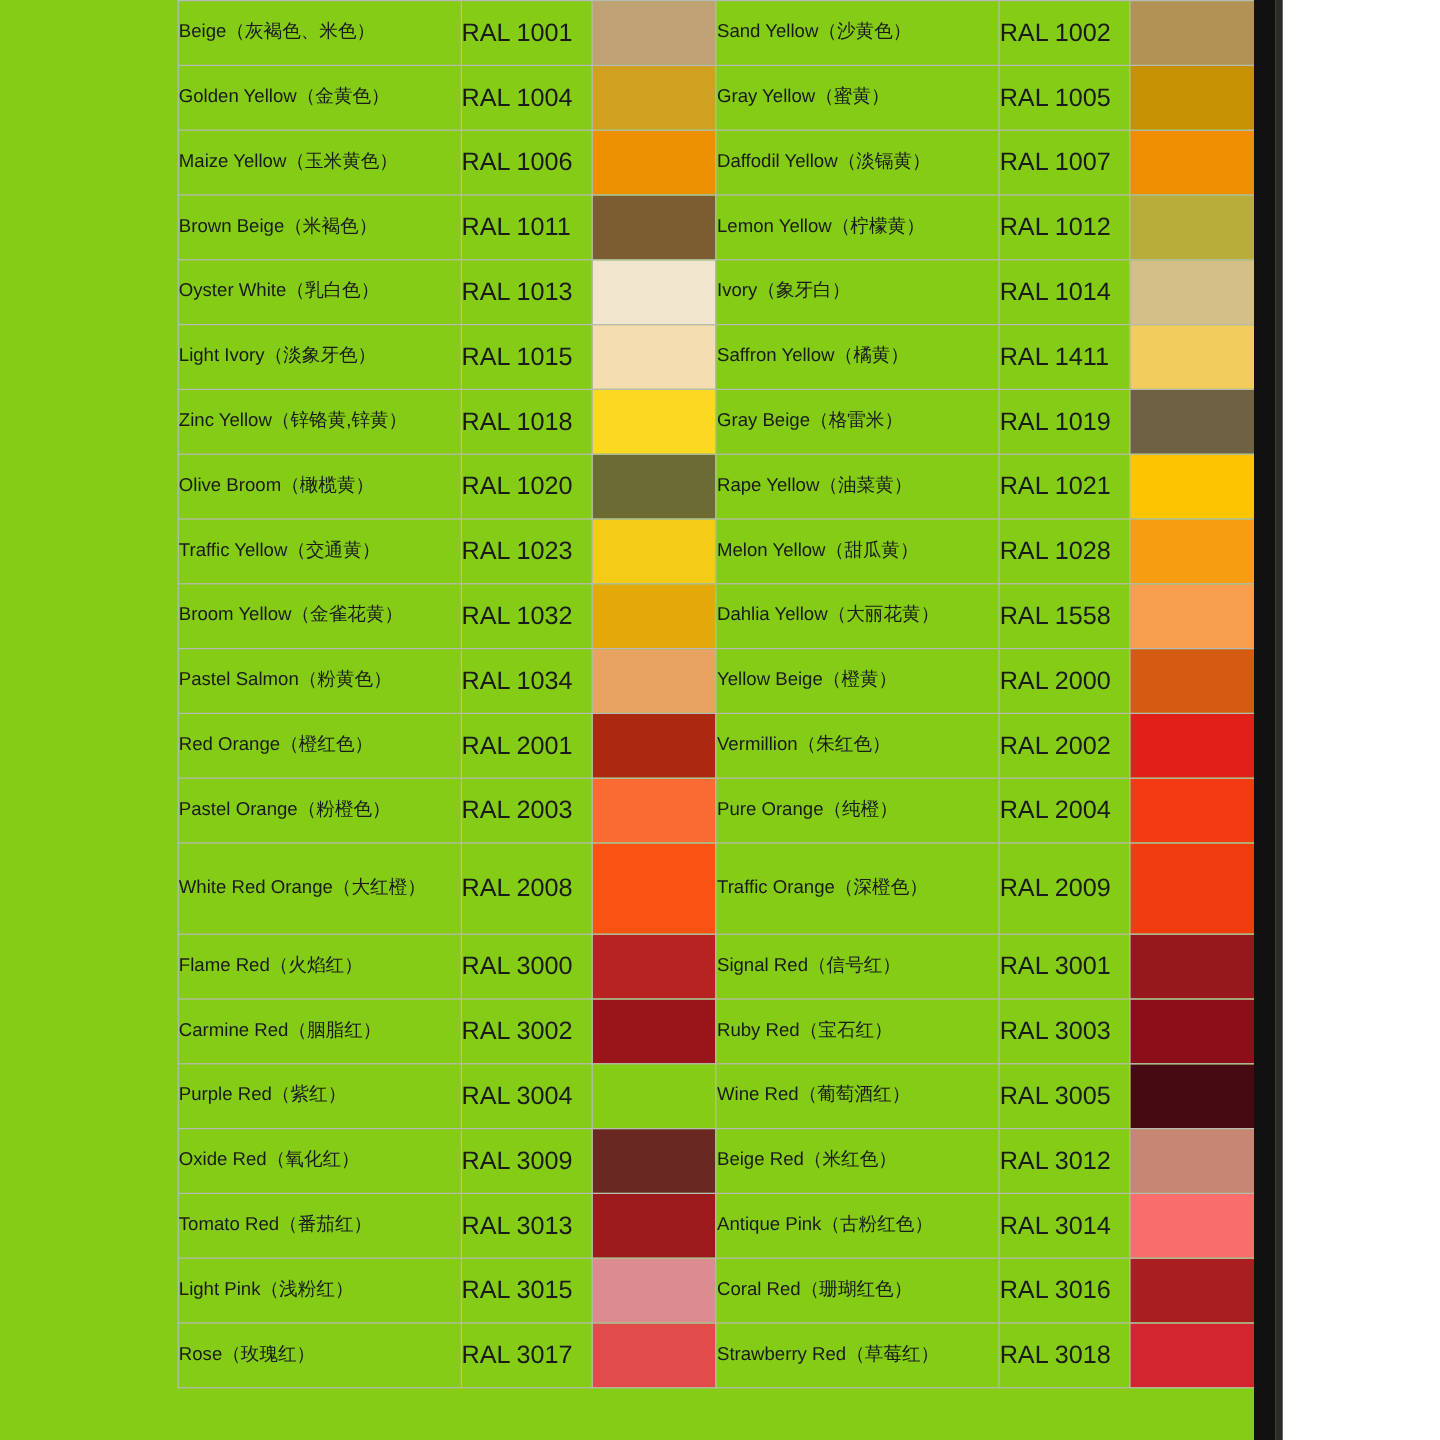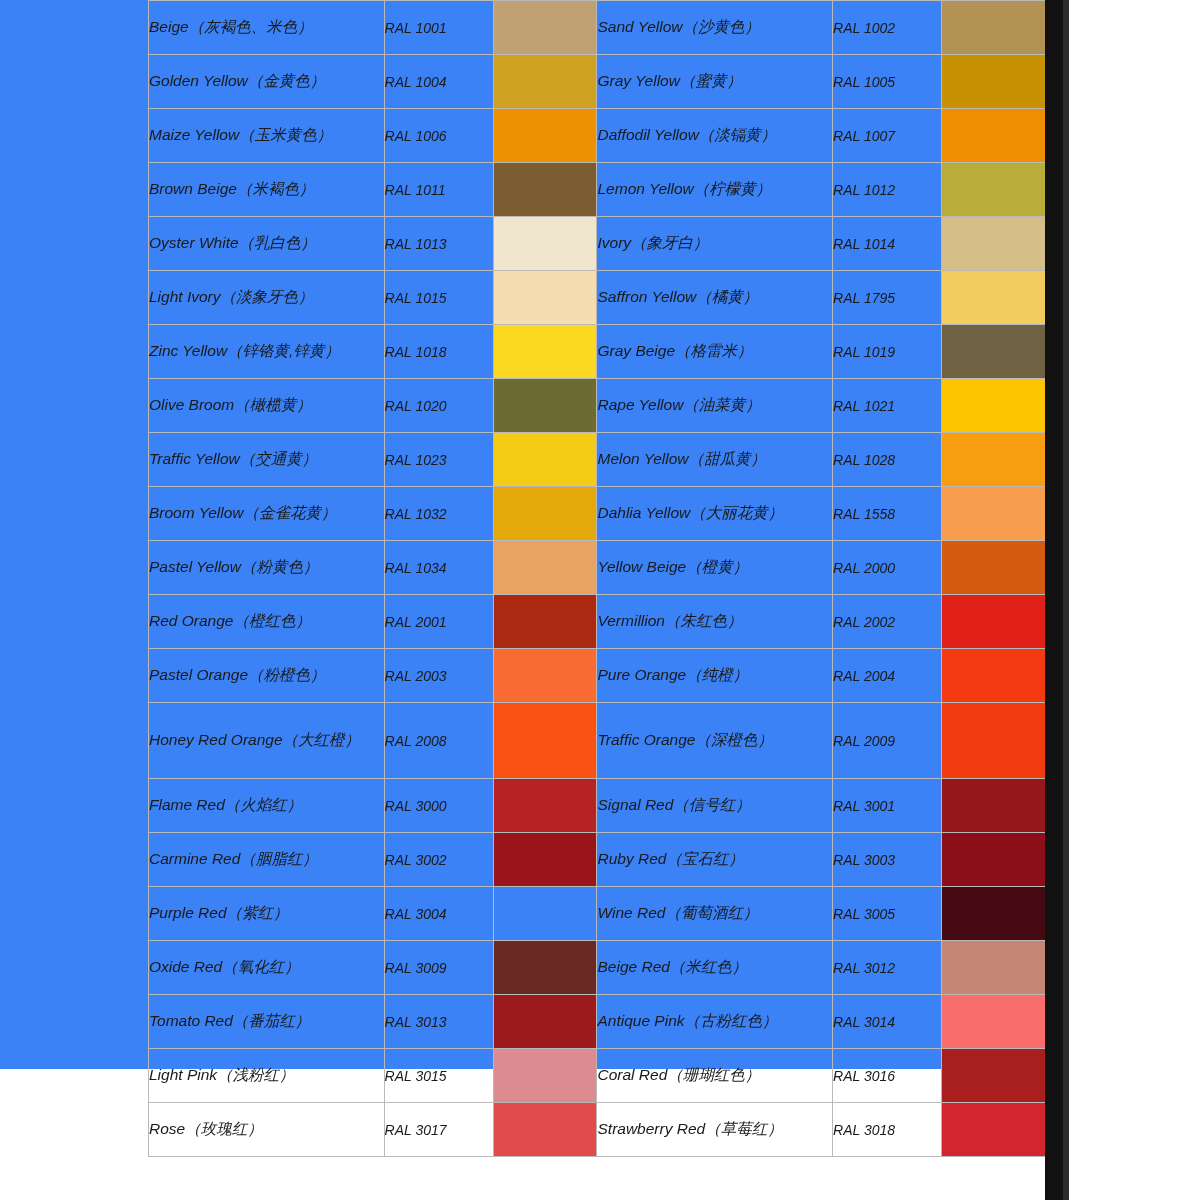--- a/index.html
+++ b/index.html
@@ -9,23 +9,22 @@
     width: 1200px;
     height: 1200px;
     overflow: hidden;
   }
   body {
     font-family: "Liberation Sans", sans-serif;
   }
   #sheet {
     position: relative;
     width: 1200px;
-    height: 1069px;
-    background: #3b82f6;
-    font-style: italic;
+    height: 1200px;
+    background: #84cc16;
   }
   
   .page-edge {
     position: absolute;
     top: 0;
     left: 1045px;
     width: 18px;
     height: 1200px;
     background: #111111;
   }
@@ -61,21 +60,21 @@
   td.name {
     width: 228px;
     padding: 6px 10px 6px 10px;
     font-size: 15.5px;
     color: #1a1a1a;
     line-height: 1.35;
   }
   td.code {
     width: 105px;
     padding: 6px 0 6px 12px;
-    font-size: 14px;
+    font-size: 21px;
     color: #1a1a1a;
     white-space: nowrap;
   }
   td.swatch {
     width: 100px;
   }
   .swatch-fill {
     width: 100%;
     height: 53px;
   }
@@ -151,21 +150,21 @@
             <div class="swatch-fill" style="background: rgb(211, 191, 135);"></div>
           </td>
         </tr>
         <tr>
           <td class="name name-first">Light Ivory（淡象牙色）</td>
           <td class="code">RAL 1015</td>
           <td class="swatch">
             <div class="swatch-fill" style="background: rgb(245, 221, 178);"></div>
           </td>
           <td class="name">Saffron Yellow（橘黄）</td>
-          <td class="code">RAL 1795</td>
+          <td class="code">RAL 1411</td>
           <td class="swatch">
             <div class="swatch-fill" style="background: rgb(243, 204, 94);"></div>
           </td>
         </tr>
         <tr>
           <td class="name name-first">Zinc Yellow（锌铬黄,锌黄）</td>
           <td class="code">RAL 1018</td>
           <td class="swatch">
             <div class="swatch-fill" style="background: rgb(252, 217, 33);"></div>
           </td>
@@ -205,21 +204,21 @@
           <td class="swatch">
             <div class="swatch-fill" style="background: rgb(227, 169, 11);"></div>
           </td>
           <td class="name">Dahlia Yellow（大丽花黄）</td>
           <td class="code">RAL 1558</td>
           <td class="swatch">
             <div class="swatch-fill" style="background: rgb(247, 157, 78);"></div>
           </td>
         </tr>
         <tr>
-          <td class="name name-first">Pastel Yellow（粉黄色）</td>
+          <td class="name name-first">Pastel Salmon（粉黄色）</td>
           <td class="code">RAL 1034</td>
           <td class="swatch">
             <div class="swatch-fill" style="background: rgb(232, 163, 99);"></div>
           </td>
           <td class="name">Yellow Beige（橙黄）</td>
           <td class="code">RAL 2000</td>
           <td class="swatch">
             <div class="swatch-fill" style="background: rgb(212, 91, 17);"></div>
           </td>
         </tr>
@@ -241,21 +240,21 @@
           <td class="swatch">
             <div class="swatch-fill" style="background: rgb(249, 107, 51);"></div>
           </td>
           <td class="name">Pure Orange（纯橙）</td>
           <td class="code">RAL 2004</td>
           <td class="swatch">
             <div class="swatch-fill" style="background: rgb(244, 58, 18);"></div>
           </td>
         </tr>
         <tr class="tall">
-          <td class="name name-first">Honey Red Orange（大红橙）</td>
+          <td class="name name-first">White Red Orange（大红橙）</td>
           <td class="code">RAL 2008</td>
           <td class="swatch">
             <div class="swatch-fill" style="background: rgb(250, 82, 18);"></div>
           </td>
           <td class="name">Traffic Orange（深橙色）</td>
           <td class="code">RAL 2009</td>
           <td class="swatch">
             <div class="swatch-fill" style="background: rgb(241, 60, 16);"></div>
           </td>
         </tr>

